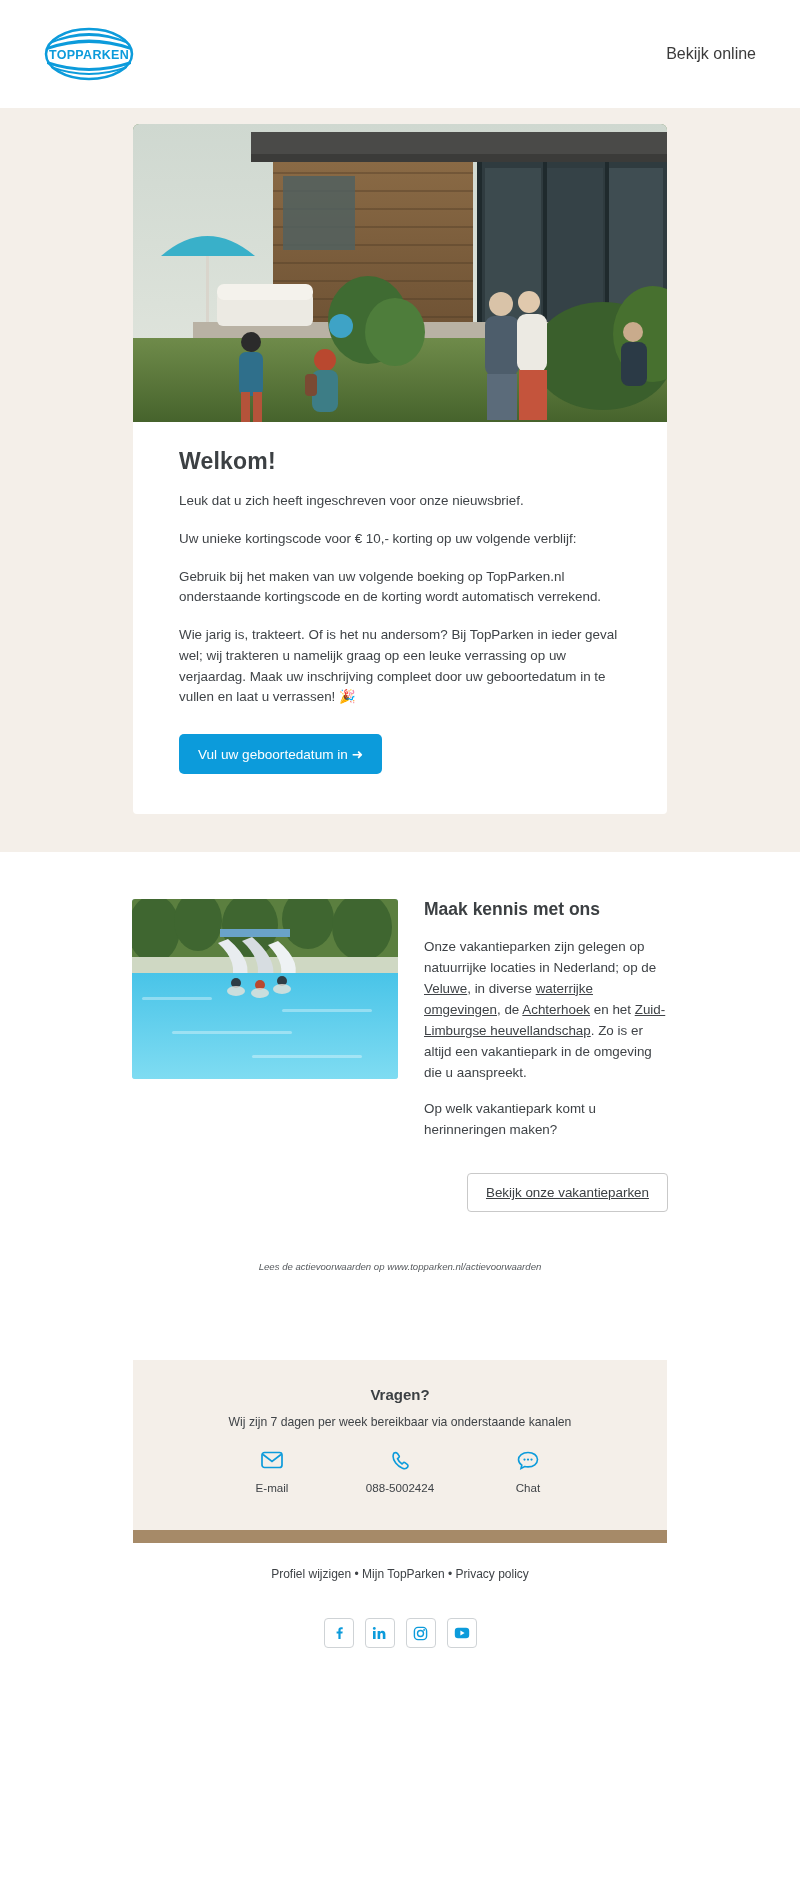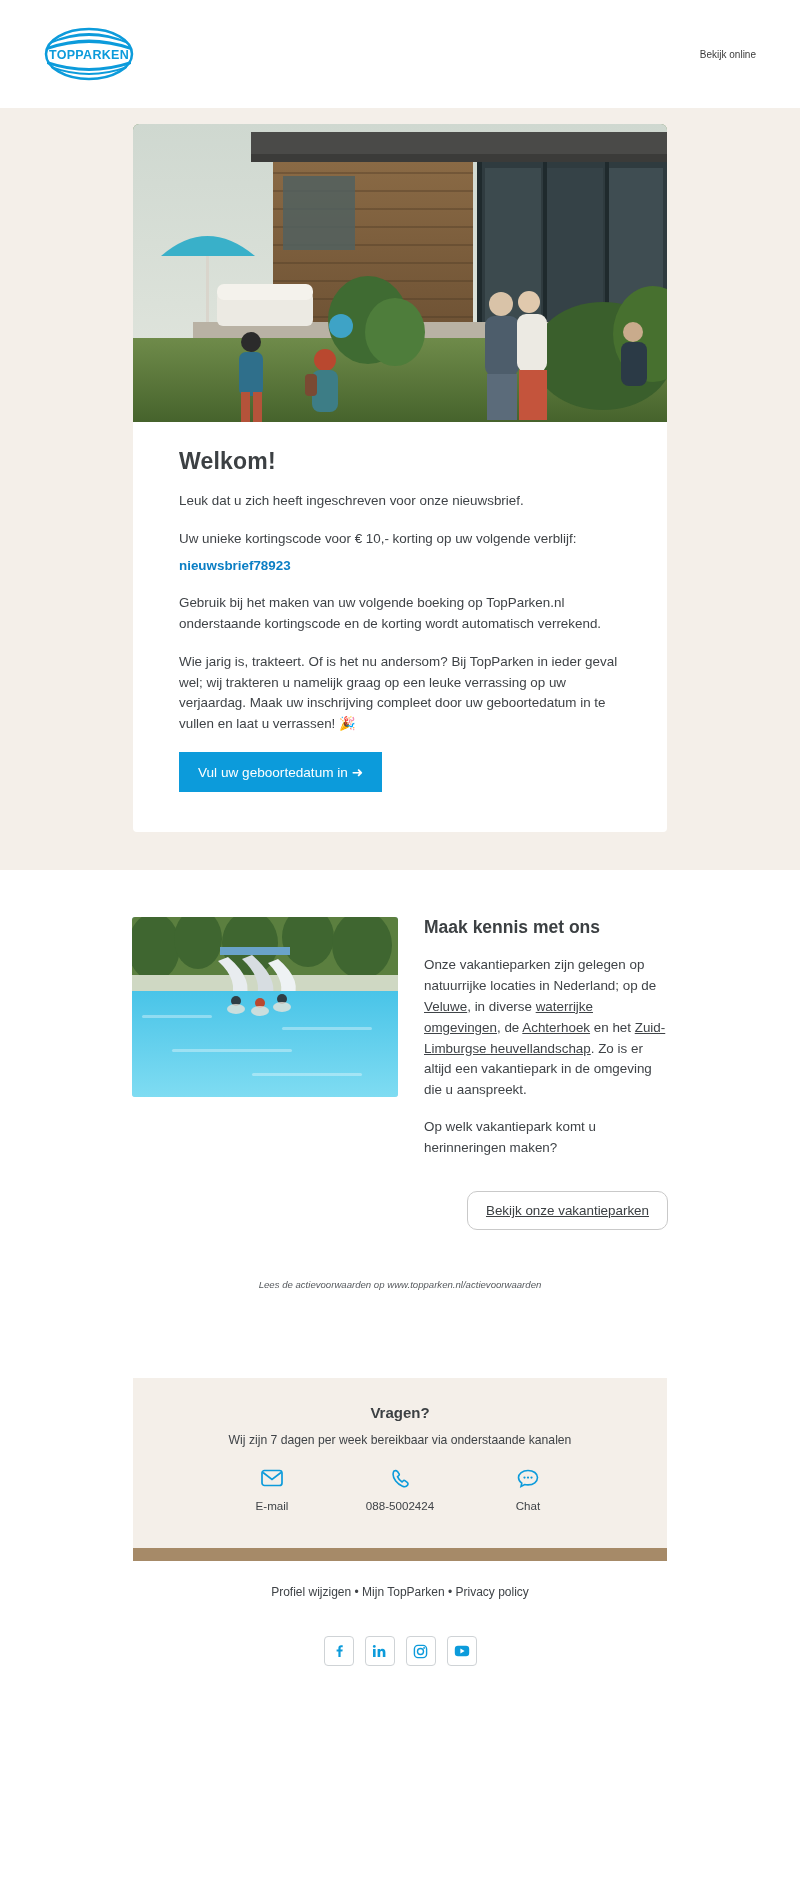--- a/index.html
+++ b/index.html
@@ -26,21 +26,21 @@
     padding: 0 44px;
     justify-content: space-between;
   }
   .logo {
     width: 90px;
     height: 56px;
     position: relative;
   }
   .logo svg { display: block; }
   .bekijk-online {
-    font-size: 10px;
+    font-size: 16px;
     color: #3b3b3b;
     text-decoration: none;
   }
 
   
   .beige-band {
     background: #f4efe9;
     padding: 0 0 38px 0;
   }
   .hero-wrap {
@@ -96,24 +96,24 @@
     color: #3f4347;
     margin: 0 0 2px 0;
     line-height: 1.55;
   }
   .cta-btn {
     display: inline-block;
     background: #0c9bdb;
     color: #ffffff;
     font-size: 13.6px;
     padding: 12px 19px;
-    border-radius: 0;
+    border-radius: 5px;
     border: none;
     text-decoration: none;
-    margin-top: 0;
+    margin-top: 9px;
     cursor: pointer;
     font-family: "Liberation Sans", sans-serif;
   }
 
   
   .section2 {
     background: #ffffff;
     padding: 47px 0 0 0;
   }
   .s2-inner {
@@ -149,21 +149,21 @@
   .s2-p a {
     color: #3f4347;
     text-decoration: underline;
   }
   .ghost-btn {
     display: inline-block;
     margin-top: 16px;
     margin-left: 0;
     background: #ffffff;
     border: 1px solid #c9c9c9;
-    border-radius: 10px;
+    border-radius: 4px;
     color: #3c4043;
     font-size: 13.4px;
     padding: 11px 18px;
     cursor: pointer;
     font-family: "Liberation Sans", sans-serif;
   }
   .btn-row { text-align: right; }
   .terms {
     text-align: center;
     font-size: 9.6px;
@@ -338,23 +338,20 @@
             <circle cx="500" cy="208" r="10" fill="#c9ab8c"></circle>
             <rect x="488" y="218" width="26" height="44" rx="8" fill="#2b3a46"></rect>
           </g>
         </svg>
       </div>
 
       <div class="white-card">
         <h1 class="welkom">Welkom!</h1>
         <p class="body-text">Leuk dat u zich heeft ingeschreven voor onze nieuwsbrief.</p>
         <p class="body-text">Uw unieke kortingscode voor € 10,- korting op uw volgende verblijf:</p>
-        <p class="body-text code-line">
-          <a class="code" href="#">nieuwsbrief78923</a>
-        </p>
         <p class="body-text">Gebruik bij het maken van uw volgende boeking op TopParken.nl onderstaande kortingscode en de korting wordt automatisch verrekend.</p>
         <p class="body-text">Wie jarig is, trakteert. Of is het nu andersom? Bij TopParken in ieder geval wel; wij trakteren u namelijk graag op een leuke verrassing op uw verjaardag. Maak uw inschrijving compleet door uw geboortedatum in te vullen en laat u verrassen! 🎉</p>
         <a class="cta-btn" href="#">Vul uw geboortedatum in ➜</a>
       </div>
     </div>
   </div>
 
   <div class="section2">
     <div class="s2-inner">
       <div class="s2-img">

